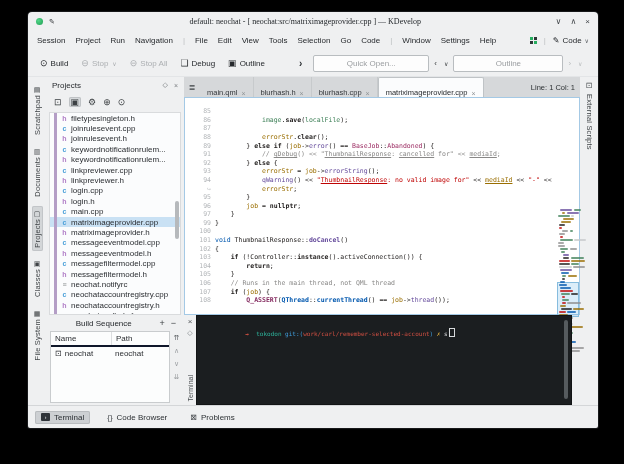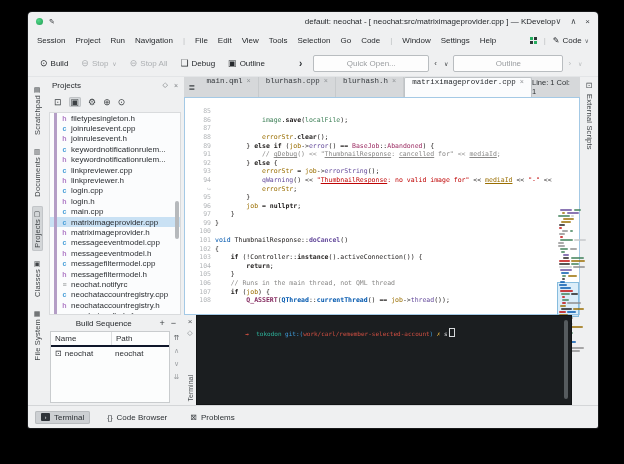--- a/index.html
+++ b/index.html
@@ -5,21 +5,21 @@
   html,body{margin:0;padding:0;background:#000;}
   .screen{position:relative;width:624px;height:464px;background:#000;overflow:hidden;
           font-family:"Liberation Sans",sans-serif;-webkit-font-smoothing:antialiased;}
   .window{position:absolute;left:28px;top:12px;width:570px;height:416px;background:#eff0f1;
           border-radius:4px 4px 2px 2px;display:flex;flex-direction:column;overflow:hidden;
           box-shadow:0 0 0 1px #17181a;}
   
   .titlebar{height:19px;display:flex;align-items:center;padding:0 8px;font-size:8px;color:#21252a;flex:0 0 auto;}
   .app-dot{width:7px;height:7px;border-radius:50%;background:radial-gradient(circle at 35% 35%,#52d689,#1f9e52);display:inline-block;}
   .pin-glyph{font-size:7px;color:#2c2f33;margin-left:6px;}
-  .tb-title{flex:1;text-align:right;white-space:nowrap;overflow:hidden;text-overflow:ellipsis;color:#1d2125;}
+  .tb-title{flex:1;text-align:center;white-space:nowrap;overflow:hidden;text-overflow:ellipsis;color:#1d2125;font-family:Liberation Serif, serif;}
   .tb-controls{display:flex;gap:9px;color:#44484c;font-size:8px;}
   .tb-controls span{cursor:default;}
   
   .menubar{height:19px;display:flex;align-items:center;gap:10px;padding:0 9px;font-size:8px;color:#26292d;flex:0 0 auto;}
   .menu-item{white-space:nowrap;}
   .menu-sep{color:#bcbfc1;}
   .menu-right{margin-left:auto;display:flex;align-items:center;gap:7px;}
   .grid-icon{display:inline-grid;grid-template-columns:3px 3px;grid-template-rows:3px 3px;gap:1px;}
   .grid-icon i{background:#2e3436;}
   .grid-icon i.g{background:#27ae60;}
@@ -68,21 +68,21 @@
   .bshcell:first-child{border-right:1px solid #dcdee0;flex:0 0 52px;}
   .bsrow{display:flex;}
   .bscell{flex:1;padding:2px 4px;color:#2b2e32;display:flex;gap:3px;align-items:center;}
   .bscell:first-child{flex:0 0 52px;}
   .bsorder{width:13px;display:flex;flex-direction:column;align-items:center;gap:5px;padding-top:3px;font-size:7px;color:#9da0a3;}
   .bsorder span:first-child{color:#5a5e62;}
   
   .editor{flex:1;display:flex;flex-direction:column;min-width:0;}
   .etabs{height:20px;display:flex;align-items:stretch;background:#d6d8da;flex:0 0 auto;}
   .switcher{width:16px;display:flex;align-items:center;justify-content:center;font-size:8px;color:#3c4043;}
-  .etab{display:flex;align-items:flex-start;gap:4px;font-size:7.5px;color:#34383c;padding:0 7px;border-right:1px solid #c7cacc;font-family:Liberation Mono, monospace;}
+  .etab{display:flex;align-items:flex-end;gap:4px;font-size:7.5px;color:#34383c;padding:0 7px;border-right:1px solid #c7cacc;}
   .etab .close{color:#8f9396;font-size:7px;}
   .etab.active{background:#fbfcfd;border:1px solid #bfc3c6;border-bottom:none;border-radius:2px 2px 0 0;color:#1f2327;}
   .linecol{margin-left:auto;font-size:7.5px;color:#2c3033;padding-right:5px;display:flex;align-items:center;}
   .codearea{height:216px;display:flex;background:#ffffff;border:1px solid #a4c9e5;flex:0 0 auto;min-width:0;align-items:center;}
   .codecol{flex:1;overflow:hidden;padding-left:2px;}
   .crow{display:flex;height:8.6px;font:6.5px/8.6px "DejaVu Sans Mono",monospace;white-space:pre;}
   .gut{width:24px;flex:0 0 auto;text-align:right;padding-right:4px;color:#b3b6b9;}
   .gut.wrapmark{color:#c4c7ca;}
   .ctext{white-space:pre;}
   .minimap{width:22px;flex:0 0 auto;position:relative;border-left:1px solid #edeff1;background:#fdfdfe;}
@@ -360,25 +360,25 @@
 
       <div class="editor">
         <div class="etabs">
           <span class="switcher">≣</span>
           <span style="display:flex;align-items:stretch;">
               <span class="etab">
                 <span>main.qml</span>
                 <span class="close">×</span>
               </span>
               <span class="etab">
-                <span>blurhash.cpp</span>
+                <span>blurhash.h</span>
                 <span class="close">×</span>
               </span>
               <span class="etab">
-                <span>blurhash.h</span>
+                <span>blurhash.cpp</span>
                 <span class="close">×</span>
               </span>
               <span class="etab active">
                 <span>matriximageprovider.cpp</span>
                 <span class="close">×</span>
               </span>
             </span>
           <span class="linecol">Line: 1 Col: 1</span>
         </div>
         <div class="codearea">

